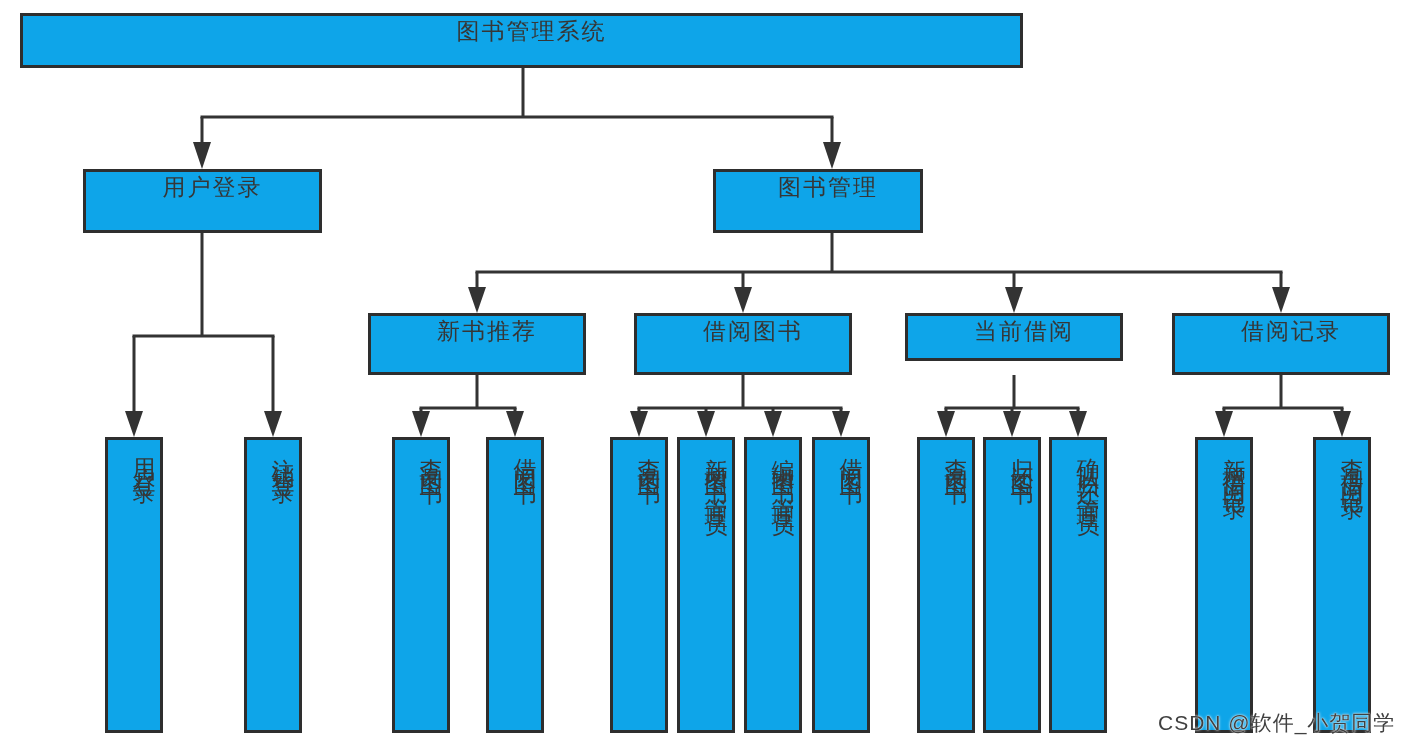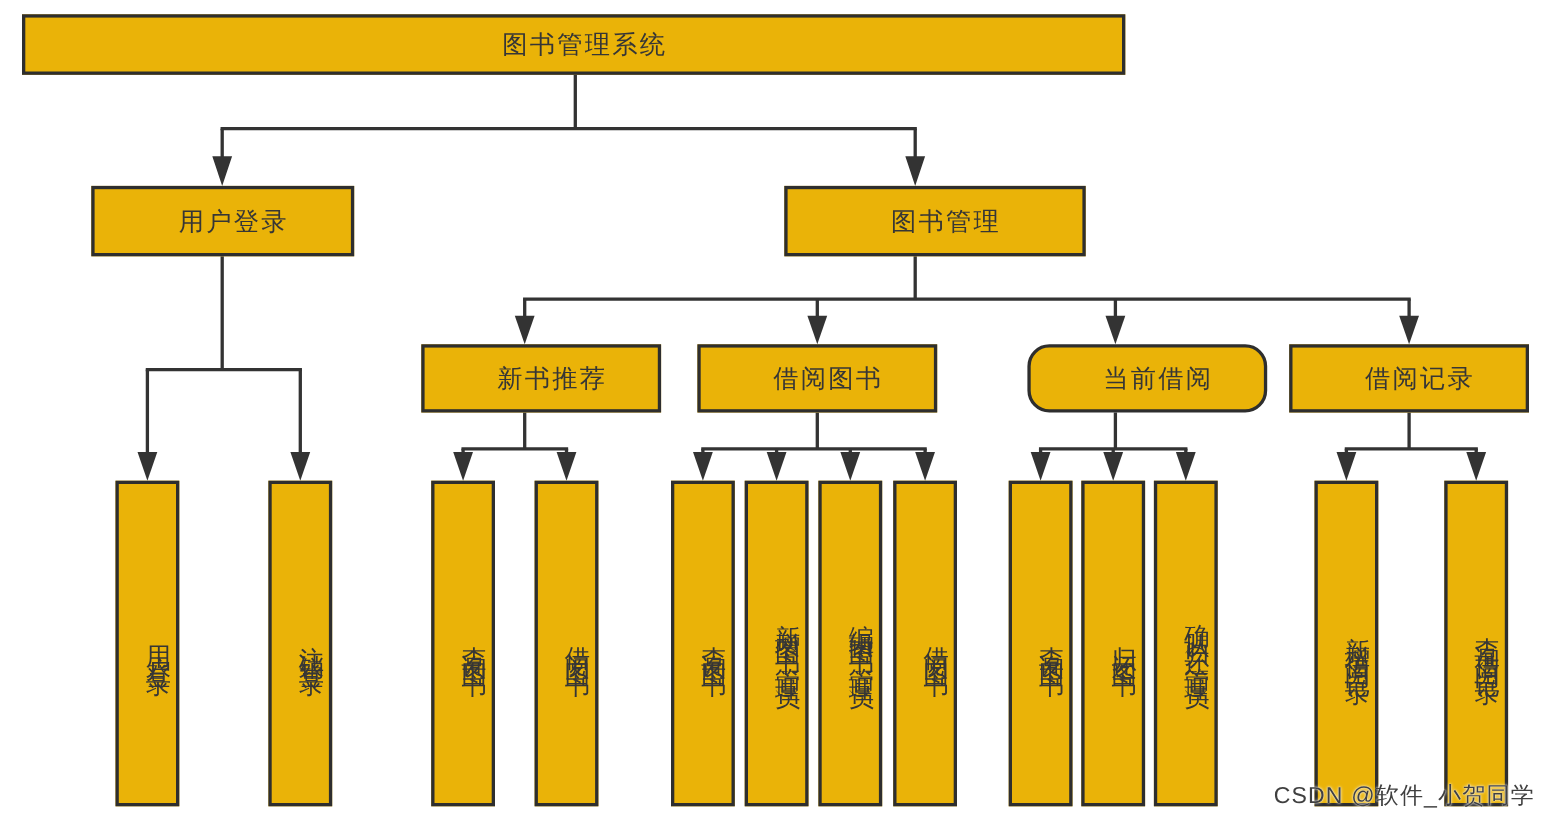--- a/index.html
+++ b/index.html
@@ -14,24 +14,24 @@
   }
   .connectors {
     position: absolute;
     left: 0; top: 0;
     width: 1405px; height: 747px;
     z-index: 1;
   }
   .node {
     position: absolute;
     box-sizing: border-box;
-    background: #eab308;
+    background: #0ea5e9;
     border: 3px solid #2e2e2e;
     display: flex;
-    align-items: center;
+    align-items: flex-start;
     justify-content: center;
     z-index: 2;
     padding-left: 20px;
   }
   .h-node .lbl {
     font-size: 23px;
     letter-spacing: 2px;
     color: #363636;
     white-space: nowrap;
   }
@@ -104,31 +104,31 @@
     </g>
   </svg>
 
   <div class="node h-node" style="left:20px; top:13px; width:1003px; height:55px;">
     <span class="lbl">图书管理系统</span>
   </div>
 
   <div class="node h-node" style="left:83px; top:169px; width:239px; height:64px;">
     <span class="lbl">用户登录</span>
   </div>
-  <div class="node h-node" style="left:713px; top:169px; width:274px; height:64px;">
+  <div class="node h-node" style="left:713px; top:169px; width:210px; height:64px;">
     <span class="lbl">图书管理</span>
   </div>
 
-  <div class="node h-node" style="left:368px; top:313px; width:218px; height:62px;margin-left:15px;">
+  <div class="node h-node" style="left:368px; top:313px; width:218px; height:62px;">
     <span class="lbl">新书推荐</span>
   </div>
   <div class="node h-node" style="left:634px; top:313px; width:218px; height:62px;">
     <span class="lbl">借阅图书</span>
   </div>
-  <div class="node h-node" style="left:934px; top:313px; width:218px; height:62px;border-radius:20px;">
+  <div class="node h-node" style="left:905px; top:313px; width:218px; height:48px;">
     <span class="lbl">当前借阅</span>
   </div>
   <div class="node h-node" style="left:1172px; top:313px; width:218px; height:62px;">
     <span class="lbl">借阅记录</span>
   </div>
 
   <div class="node v-node" style="left:105px; top:437px; width:58px; height:296px;">
     <span class="lbl">用户登录</span>
   </div>
   <div class="node v-node" style="left:244px; top:437px; width:58px; height:296px;">

